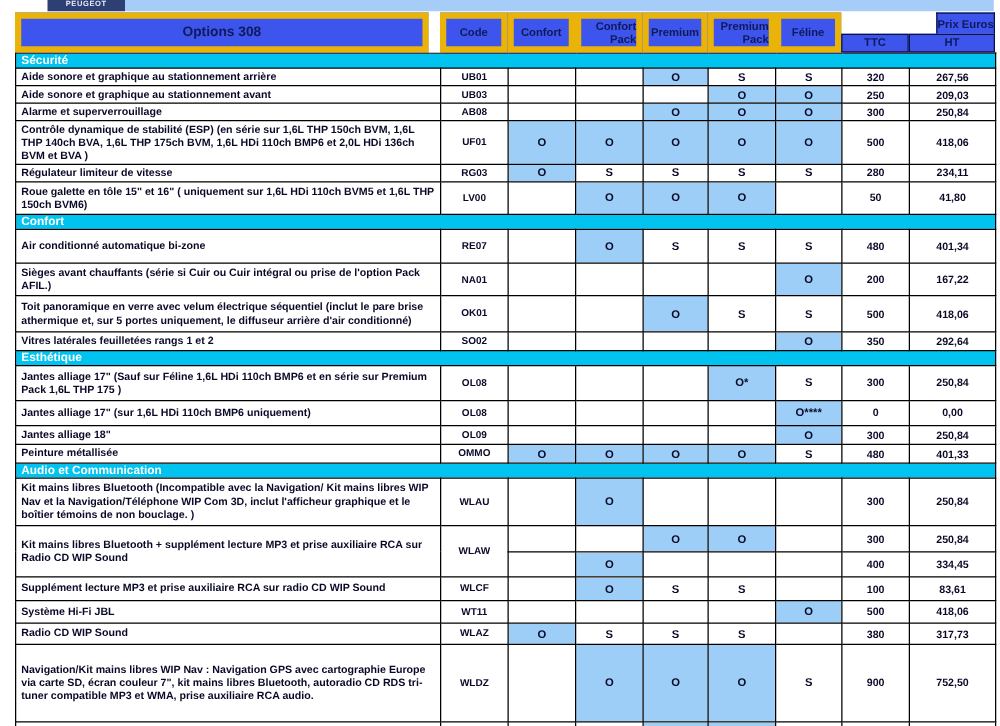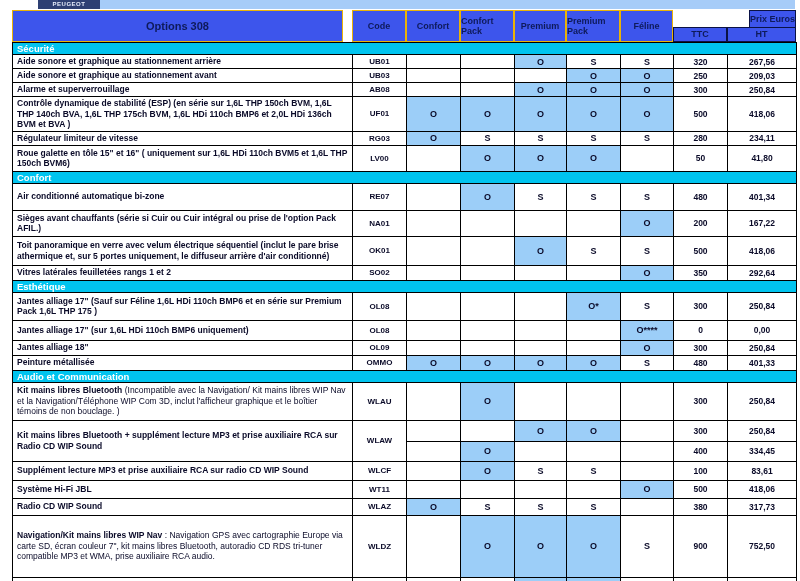--- a/index.html
+++ b/index.html
@@ -13,37 +13,37 @@
   
   .topstrip{position:absolute; left:0; top:0; width:800px; height:10px;}
   .sheet-tab{position:absolute; left:38px; top:0; width:62px; height:9px;
     background:var(--tab-bg); color:#e8eefc; font-size:6px; font-weight:bold;
     text-align:center; line-height:9px; letter-spacing:.5px;}
   .lightstrip{position:absolute; left:100px; top:0; width:695px; height:9px; background:var(--strip-bg);}
   
   .grid{position:absolute; left:12px; top:10px; width:784px;}
   .hdr{display:flex; width:784px; height:32px;}
   .hcell{background:var(--header-bg); color:var(--header-text); font-weight:bold;
-    font-size:9px; display:flex; align-items:center; justify-content:center; text-align:left;
-    border:1px solid #eab308; height:32px; line-height:10px;}
+    font-size:9px; display:flex; align-items:center; justify-content:center; text-align:right;
+    border:5px solid #eab308; height:32px; line-height:10px;}
   .hcell.options{width:331px; font-size:11px;}
   .hgap{width:9px; height:32px; background:#fff;}
   .w54{width:54px;} .w52{width:52px;} .w53{width:53px;}
   .price{width:123px; height:32px; display:flex; flex-direction:column;align-items:flex-end;}
   .ptop{flex:1; background:var(--header-bg); color:var(--header-text); font-weight:bold; font-size:9px;
     display:flex; align-items:center; justify-content:center; border:1px solid #0a1245; border-bottom:none;}
   .psub{flex:1; display:flex;}
   .psub div{background:var(--header-bg); color:var(--header-text); font-weight:bold; font-size:9px;
     display:flex; align-items:center; justify-content:center; border:1px solid #0a1245;}
   .psub div:first-child{width:54px;} .psub div:last-child{width:69px;}
   
   table{border-collapse:collapse; table-layout:fixed; width:784px; margin-top:0;}
   td{border:1px solid var(--border); color:var(--body-text); vertical-align:middle; overflow:hidden;}
   td.label{font-size:8.5px; line-height:10.5px; padding:1px 3px 1px 4px; text-align:left;}
-  td.label b{font-weight:bold;} td.label span{font-weight:normal;}
+  td.label b{font-weight:bold;} td.label span{font-weight:bold;}
   td.code{font-size:8px; font-weight:bold; text-align:center;}
   td.opt{font-size:9px; font-weight:bold; text-align:center;}
   td.opt.hl{background:var(--highlight);}
   td.num{font-size:8.5px; font-weight:bold; text-align:center;}
   tr.section td{background:var(--section-bg); color:#fff; font-weight:bold; font-size:9.5px;
     padding-left:4px; height:11px; line-height:11px; text-align:left;}
   td.dot{border-top:1px dotted #444;}
 </style>
 </head>
 <body>

